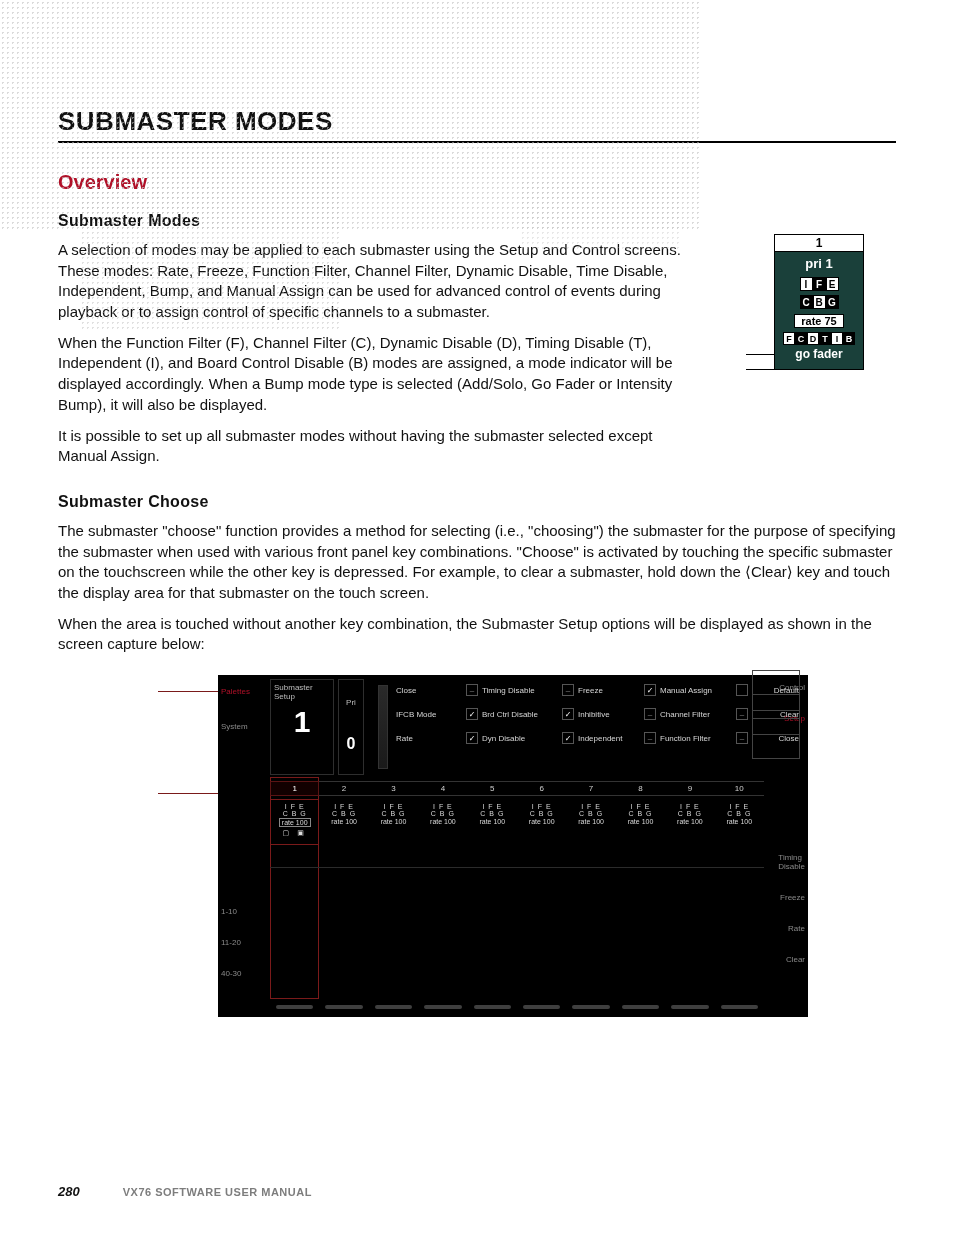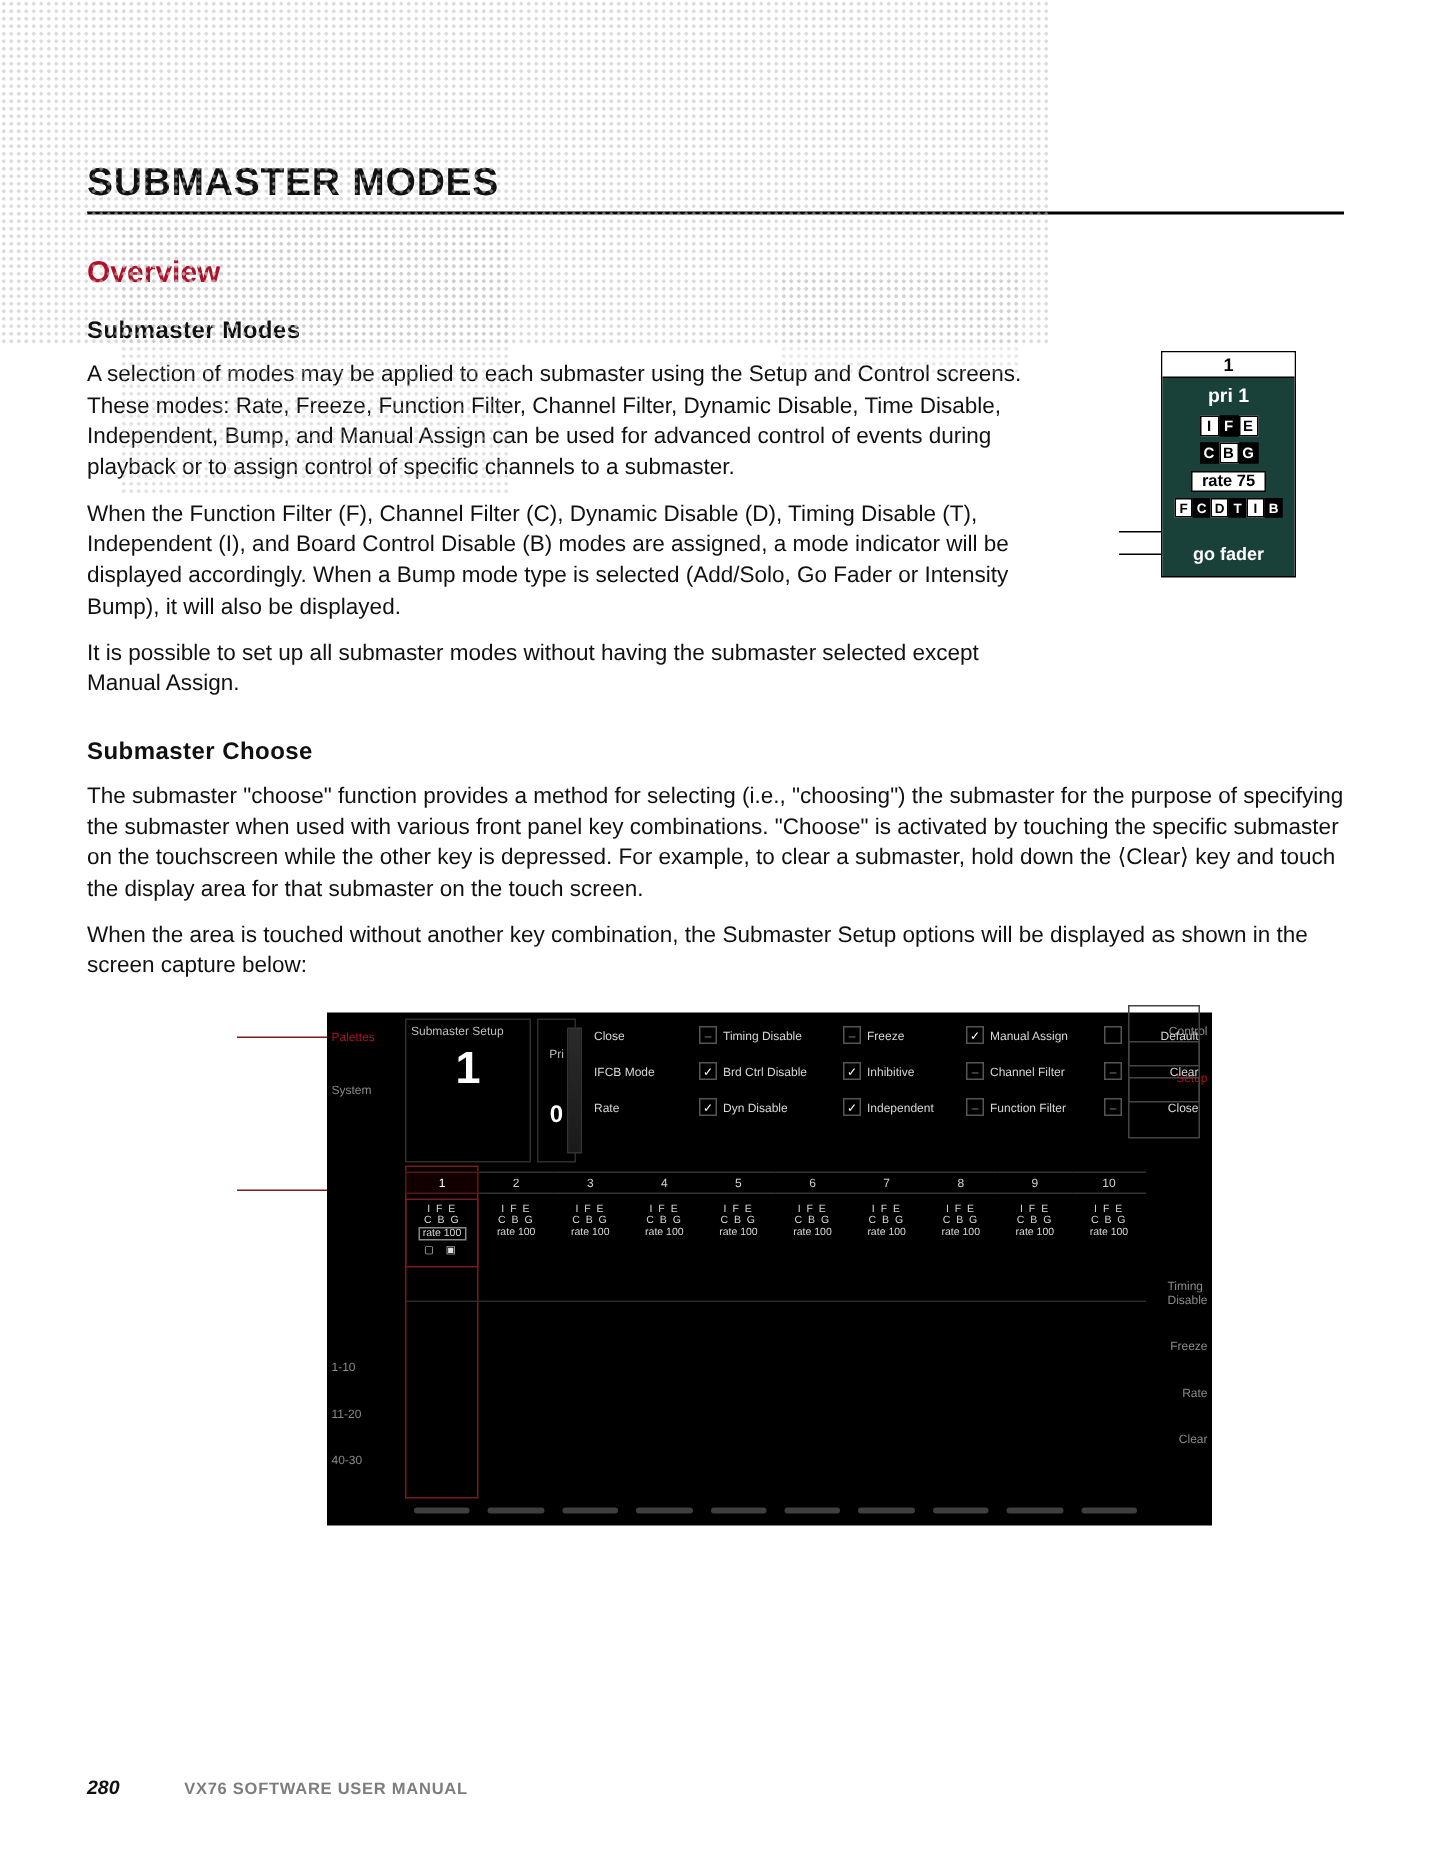--- a/index.html
+++ b/index.html
@@ -20,38 +20,38 @@
   .md-dark { background: #1a403a; color: #fff; }
   .md-pri { text-align: center; font-weight: 700; font-size: 13px; padding: 4px 0; }
   .md-bw-row { display: flex; justify-content: center; gap: 0; padding: 2px 0; }
   .md-bw { width: 13px; height: 14px; display: inline-flex; align-items: center; justify-content: center; font-size: 10px; font-weight: 700; }
   .md-bw.wht { background: #fff; color: #000; border: 1px solid #000; }
   .md-bw.blk { background: #000; color: #fff; border: 1px solid #000; }
   .md-rate-pill { display: flex; justify-content: center; padding: 3px 0; }
   .md-rate-pill span { background: #fff; color: #000; font-size: 11px; font-weight: 700; padding: 0 6px; border: 1px solid #000; }
   .md-full-row { display: flex; justify-content: center; gap: 0; padding: 1px 0; }
   .md-full-row .md-bw { width: 12px; height: 13px; font-size: 9px; }
-  .md-go { text-align: center; color: #fff; font-weight: 700; font-size: 12px; padding: 16px 0 8px; }
+  .md-go { text-align: center; color: #fff; font-weight: 700; font-size: 12px; padding: 1px 0 8px; }
   .md-lines { position: absolute; left: -28px; top: 120px; }
   .md-lines div { height: 1px; background: #000; width: 28px; margin-bottom: 14px; }
 
   
   .ui-shot { position: relative; width: 590px; height: 342px; margin: 20px 0 0 160px; background: #000; color: #c8c8c8; font-size: 8px; font-family: Arial, sans-serif; }
   .ui-shot * { font-family: Arial, sans-serif; }
   .left-nav { position: absolute; left: 3px; top: 12px; width: 44px; display: flex; flex-direction: column; gap: 26px; }
   .left-nav .navbtn { color: #b01028; font-size: 8px; }
   .left-nav .navbtn.gray { color: #8a8a8a; }
   .right-nav { position: absolute; right: 3px; top: 8px; width: 38px; display: flex; flex-direction: column; gap: 22px; align-items: flex-end; }
   .right-nav .navbtn { color: #8a8a8a; font-size: 8px; text-align: left; }
   .right-nav .navbtn.red { color: #b01028; }
   .right-nav .spacer { flex: 0 0 86px; }
   .range-nav { position: absolute; left: 3px; top: 232px; display: flex; flex-direction: column; gap: 22px; color: #8a8a8a; font-size: 8px; }
 
   .top-panel { position: absolute; left: 52px; top: 4px; right: 44px; height: 96px; display: flex; gap: 4px; }
-  .sm-setup { width: 84px; border: 1px solid #2e2e2e; padding: 3px 3px; }
+  .sm-setup { width: 64px; border: 1px solid #2e2e2e; padding: 3px 3px; }
   .sm-setup .lbl { color: #bdbdbd; font-size: 8px; text-align: left; display: flex; justify-content: space-between; }
   .sm-setup .big1 { color: #fff; font-size: 30px; font-weight: 900; text-align: center; margin-top: 4px; }
   .pri-box { width: 26px; border: 1px solid #2e2e2e; display: flex; flex-direction: column; justify-content: center; align-items: center; }
   .pri-box .plbl { font-size: 8px; color: #bdbdbd; margin-bottom: 28px; }
   .pri-box .pval { font-size: 16px; font-weight: 900; color: #fff; margin-bottom: 4px; }
   .pri-tick { position: absolute; left: 160px; top: 10px; width: 10px; height: 84px; background: linear-gradient(#2a2a2a,#1a1a1a); border: 1px solid #333; }
   .opt-cols { position: absolute; left: 178px; top: 6px; right: 50px; display: grid; grid-template-columns: 66px 12px 76px 12px 62px 12px 72px 12px 48px; grid-auto-rows: 18px; gap: 6px 4px; align-items: center; }
   .opt-lbl { color: #d6d6d6; font-size: 8px; white-space: nowrap; }
   .opt-ind { width: 12px; height: 12px; border: 1px solid #555; display: inline-flex; align-items: center; justify-content: center; font-size: 8px; color: #fff; }
   .opt-ind.on::after { content: "✓"; }

